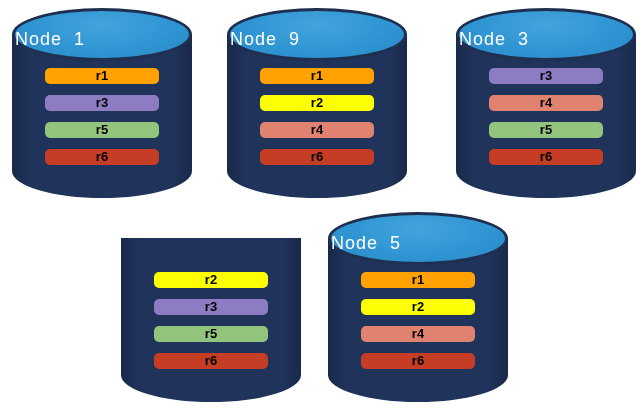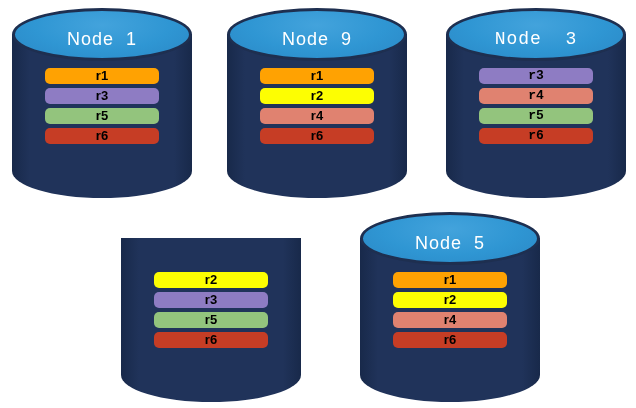--- a/index.html
+++ b/index.html
@@ -29,56 +29,56 @@
   .cyl-top {
     position: absolute;
     left: 0; right: 0; top: 0;
     height: 53px;
     box-sizing: border-box;
     background: radial-gradient(ellipse at 50% 30%, #43a3dc 0%, #2f96d3 55%, #2a88c6 100%);
     border: 3px solid #1e2f50;
     border-radius: 50%;
     display: flex;
     align-items: center;
-    justify-content: center;
+    justify-content: flex-start;
   }
   .node-label {
     padding-top: 9px;
     color: #ffffff;
     font-size: 18px;
     font-weight: 400;
     letter-spacing: 1px;
     white-space: pre;
     text-align: center;
   }
   .bars {
     position: absolute;
     left: 0; right: 0;
     top: 60px;
     display: flex;
     flex-direction: column;
     align-items: center;
-    gap: 4px;
+    gap: 11px;
   }
   .bar {
     width: 114px;
     height: 16px;
     border-radius: 5px;
     color: #000000;
     font-size: 13px;
     font-weight: 700;
     line-height: 16px;
     text-align: center;
   }
   
   .pos-n1 { left: 12px;  top: 8px; }
   .pos-n2 { left: 227px; top: 8px; }
-  .pos-n3 { left: 446px; top: 8px; font-family: Liberation Mono, monospace; }
+  .pos-n3 { left: 456px; top: 8px; }
   .pos-n4 { left: 121px; top: 212px; }
-  .pos-n5 { left: 360px; top: 212px; }
+  .pos-n5 { left: 328px; top: 212px; }
 </style>
 </head>
 <body>
 
 <div class="canvas">
 
   <div class="cylinder pos-n1">
     <div class="cyl-body"></div>
     <div class="cyl-top">
       <span class="node-label">Node  1</span>

